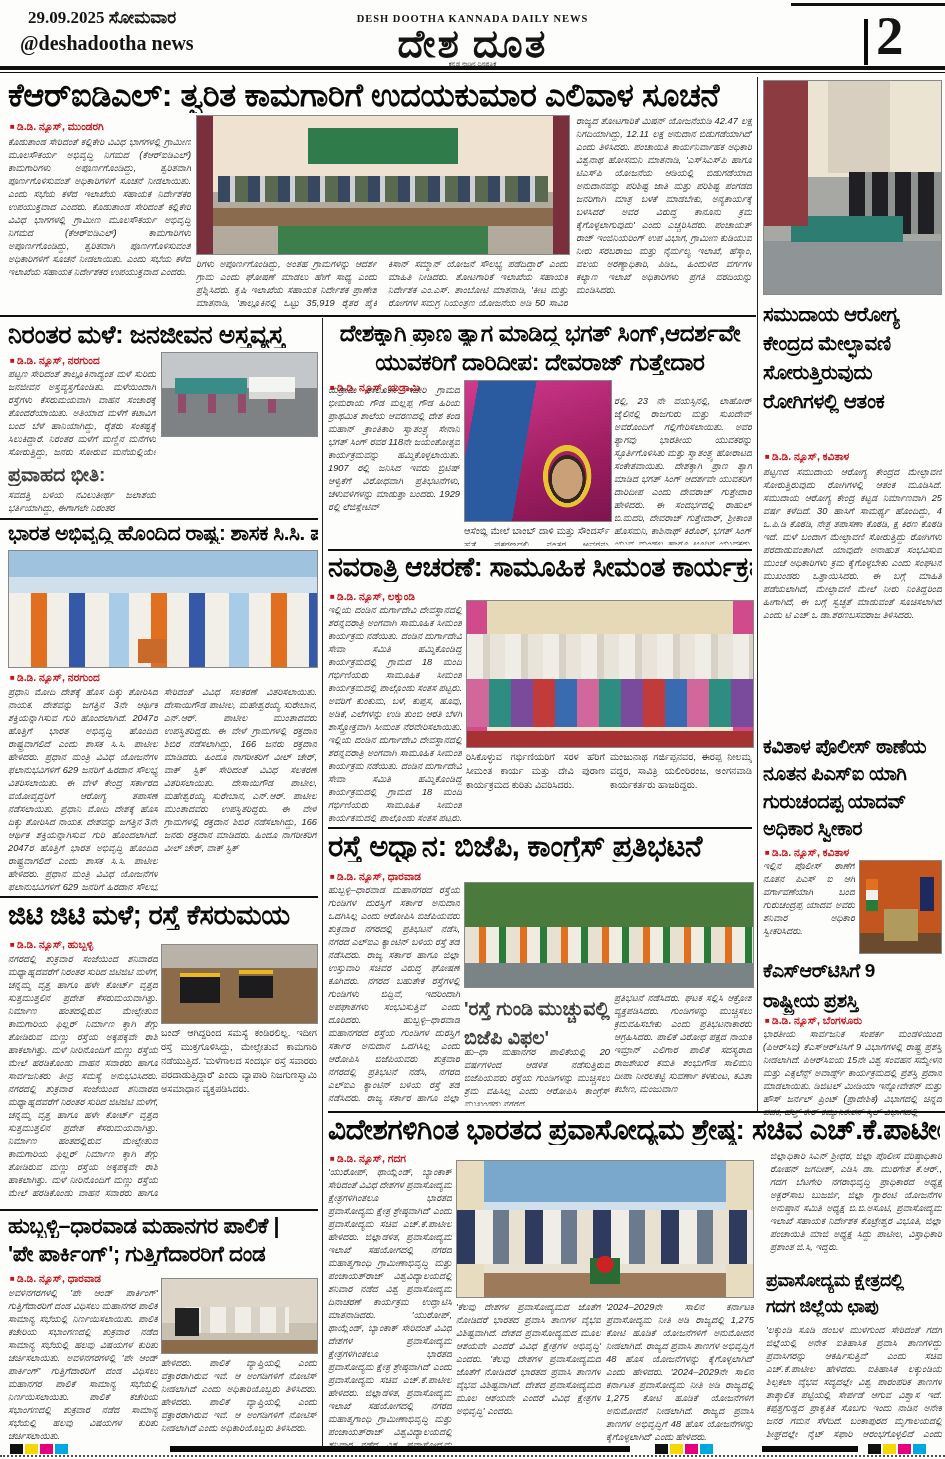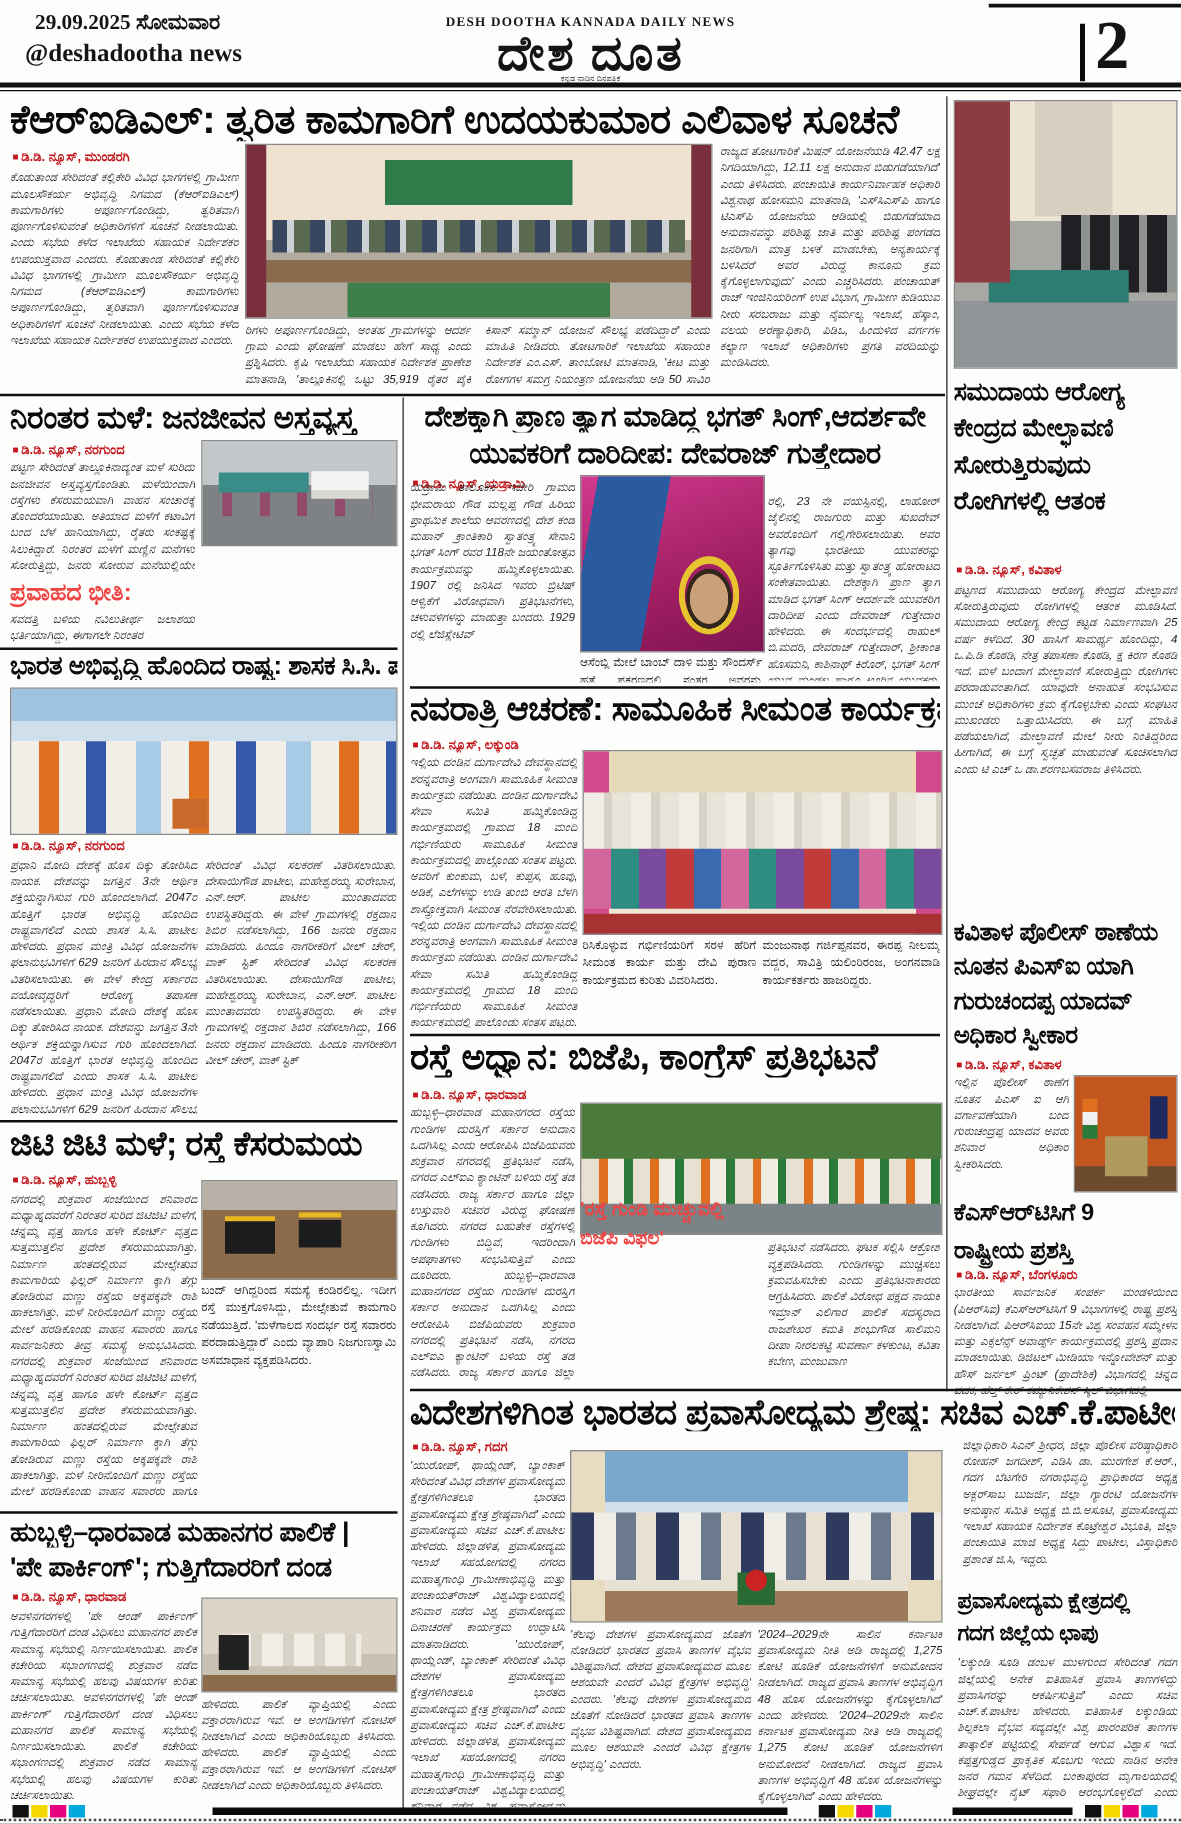--- a/index.html
+++ b/index.html
@@ -7,21 +7,21 @@
         font-family:"Liberation Sans","DejaVu Sans",sans-serif;color:#141414;}
   .abs{position:absolute;}
   .serif{font-family:"Liberation Serif","DejaVu Serif",serif;}
   .hl{font-weight:bold;color:#0a0a0a;line-height:1.08;letter-spacing:-0.4px;overflow:hidden;}
   .nowrap{white-space:nowrap;}
   .ctr{text-align:center;}
   .by{color:#c3161c;font-weight:bold;font-size:10.5px;white-space:nowrap;overflow:hidden;}
   .by::before{content:"■ ";font-size:8px;position:relative;top:-1px;}
   .bd{font-size:9.3px;line-height:1.4;text-align:justify;color:#1d1d1d;overflow:hidden;font-style:italic;}
   .cap{font-size:9.6px;line-height:1.45;text-align:justify;color:#101010;overflow:hidden;}
-  .sub{font-weight:bold;color:#ef4444;overflow:hidden;}
+  .sub{font-weight:bold;color:#404040;overflow:hidden;}
   .hr{background:#101010;}
   .vr{background:#222;width:1px;}
   .photo{position:absolute;overflow:hidden;background:#cfc8bd;border:1px solid #888;}
   .reg{position:absolute;width:13px;height:10px;}
   .bar{position:absolute;height:6px;background:#0b0b0b;}
   .dots{position:absolute;left:0;top:1455px;width:945px;border-top:2px dotted #4a4a4a;}
   
   #ph-kridl{background:
     linear-gradient(#2f7b49,#2f7b49) 50% 12px/150px 36px no-repeat,
     linear-gradient(90deg,#7a2f3d,#7a2f3d) 0 0/16px 100% no-repeat,
@@ -171,21 +171,22 @@
   <div class="abs bd" style="left:328px;top:604px;width:134px;height:218px;">ಇಲ್ಲಿಯ ದಂಡಿನ ದುರ್ಗಾದೇವಿ ದೇವಸ್ಥಾನದಲ್ಲಿ ಶರನ್ನವರಾತ್ರಿ ಅಂಗವಾಗಿ ಸಾಮೂಹಿಕ ಸೀಮಂತ ಕಾರ್ಯಕ್ರಮ ನಡೆಯಿತು. ದಂಡಿನ ದುರ್ಗಾದೇವಿ ಸೇವಾ ಸಮಿತಿ ಹಮ್ಮಿಕೊಂಡಿದ್ದ ಕಾರ್ಯಕ್ರಮದಲ್ಲಿ ಗ್ರಾಮದ 18 ಮಂದಿ ಗರ್ಭಿಣಿಯರು ಸಾಮೂಹಿಕ ಸೀಮಂತ ಕಾರ್ಯಕ್ರಮದಲ್ಲಿ ಪಾಲ್ಗೊಂಡು ಸಂತಸ ಪಟ್ಟರು. ಅವರಿಗೆ ಕುಂಕುಮ, ಬಳೆ, ಕುಪ್ಪಸ, ಹೂವು, ಅಡಿಕೆ, ಎಲೆಗಳನ್ನು ಉಡಿ ತುಂಬಿ ಆರತಿ ಬೆಳಗಿ ಶಾಸ್ತ್ರೋಕ್ತವಾಗಿ ಸೀಮಂತ ನೆರವೇರಿಸಲಾಯಿತು. ಇಲ್ಲಿಯ ದಂಡಿನ ದುರ್ಗಾದೇವಿ ದೇವಸ್ಥಾನದಲ್ಲಿ ಶರನ್ನವರಾತ್ರಿ ಅಂಗವಾಗಿ ಸಾಮೂಹಿಕ ಸೀಮಂತ ಕಾರ್ಯಕ್ರಮ ನಡೆಯಿತು. ದಂಡಿನ ದುರ್ಗಾದೇವಿ ಸೇವಾ ಸಮಿತಿ ಹಮ್ಮಿಕೊಂಡಿದ್ದ ಕಾರ್ಯಕ್ರಮದಲ್ಲಿ ಗ್ರಾಮದ 18 ಮಂದಿ ಗರ್ಭಿಣಿಯರು ಸಾಮೂಹಿಕ ಸೀಮಂತ ಕಾರ್ಯಕ್ರಮದಲ್ಲಿ ಪಾಲ್ಗೊಂಡು ಸಂತಸ ಪಟ್ಟರು. ಅವರಿಗೆ ಕುಂಕುಮ, ಬಳೆ, ಕುಪ್ಪಸ, ಹೂವು, ಅಡಿಕೆ, ಎಲೆಗಳನ್ನು ಉಡಿ ತುಂಬಿ ಆರತಿ ಬೆಳಗಿ ಶಾಸ್ತ್ರೋಕ್ತವಾಗಿ ಸೀಮಂತ ನೆರವೇರಿಸಲಾಯಿತು.</div>
   <div class="photo" id="ph-nav" style="left:466px;top:600px;width:286px;height:146px;"></div>
   <div class="abs cap" style="left:466px;top:750px;width:139px;height:72px;">ರಿಸಿಕೊಳ್ಳುವ ಗರ್ಭಿಣಿಯರಿಗೆ ಸರಳ ಹೆರಿಗೆ ಸೀಮಂತ ಕಾರ್ಯ ಮತ್ತು ದೇವಿ ಪುರಾಣ ಕಾರ್ಯಕ್ರಮದ ಕುರಿತು ವಿವರಿಸಿದರು.</div>
   <div class="abs cap" style="left:610px;top:750px;width:142px;height:72px;">ಮಂಜುನಾಥ ಗರ್ಜಿಪ್ಪನವರ, ಈರಪ್ಪ ನೀಲಮ್ಮ ವದ್ದರ, ಸಾವಿತ್ರಿ ಯಲಿಂರಿರಂಜ, ಅಂಗನವಾಡಿ ಕಾರ್ಯಕರ್ತರು ಹಾಜರಿದ್ದರು.</div>
 
   <div class="abs hr" style="left:328px;top:827px;width:424px;height:2px;"></div>
   <div class="abs hl nowrap" style="left:328px;top:831px;width:424px;font-size:29px;">ರಸ್ತೆ ಅಧ್ವಾನ: ಬಿಜೆಪಿ, ಕಾಂಗ್ರೆಸ್ ಪ್ರತಿಭಟನೆ</div>
   <div class="abs by" style="left:330px;top:870px;width:300px;">ಡಿ.ಡಿ. ನ್ಯೂಸ್, ಧಾರವಾಡ</div>
   <div class="abs bd" style="left:328px;top:884px;width:132px;height:222px;">ಹುಬ್ಬಳ್ಳಿ–ಧಾರವಾಡ ಮಹಾನಗರದ ರಸ್ತೆಯ ಗುಂಡಿಗಳ ದುರಸ್ತಿಗೆ ಸರ್ಕಾರ ಅನುದಾನ ಒದಗಿಸಿಲ್ಲ ಎಂದು ಆರೋಪಿಸಿ ಬಿಜೆಪಿಯವರು ಶುಕ್ರವಾರ ನಗರದಲ್ಲಿ ಪ್ರತಿಭಟನೆ ನಡೆಸಿ, ನಗರದ ಎಲ್‌ಐಎ ಕ್ಯಾಂಟಿನ್ ಬಳಿಯ ರಸ್ತೆ ತಡೆ ನಡೆಸಿದರು. ರಾಜ್ಯ ಸರ್ಕಾರ ಹಾಗೂ ಜಿಲ್ಲಾ ಉಸ್ತುವಾರಿ ಸಚಿವರ ವಿರುದ್ಧ ಘೋಷಣೆ ಕೂಗಿದರು. ನಗರದ ಬಹುತೇಕ ರಸ್ತೆಗಳಲ್ಲಿ ಗುಂಡಿಗಳು ಬಿದ್ದಿವೆ, ಇದರಿಂದಾಗಿ ಅಪಘಾತಗಳು ಸಂಭವಿಸುತ್ತಿವೆ ಎಂದು ದೂರಿದರು. ಹುಬ್ಬಳ್ಳಿ–ಧಾರವಾಡ ಮಹಾನಗರದ ರಸ್ತೆಯ ಗುಂಡಿಗಳ ದುರಸ್ತಿಗೆ ಸರ್ಕಾರ ಅನುದಾನ ಒದಗಿಸಿಲ್ಲ ಎಂದು ಆರೋಪಿಸಿ ಬಿಜೆಪಿಯವರು ಶುಕ್ರವಾರ ನಗರದಲ್ಲಿ ಪ್ರತಿಭಟನೆ ನಡೆಸಿ, ನಗರದ ಎಲ್‌ಐಎ ಕ್ಯಾಂಟಿನ್ ಬಳಿಯ ರಸ್ತೆ ತಡೆ ನಡೆಸಿದರು. ರಾಜ್ಯ ಸರ್ಕಾರ ಹಾಗೂ ಜಿಲ್ಲಾ ಉಸ್ತುವಾರಿ ಸಚಿವರ ವಿರುದ್ಧ ಘೋಷಣೆ ಕೂಗಿದರು. ನಗರದ ಬಹುತೇಕ ರಸ್ತೆಗಳಲ್ಲಿ ಗುಂಡಿಗಳು ಬಿದ್ದಿವೆ, ಇದರಿಂದಾಗಿ ಅಪಘಾತಗಳು ಸಂಭವಿಸುತ್ತಿವೆ ಎಂದು ದೂರಿದರು.</div>
   <div class="photo" id="ph-prot" style="left:464px;top:882px;width:288px;height:104px;"></div>
-  <div class="abs sub" style="left:464px;top:956px;width:146px;font-size:15px;line-height:1.55;">'ರಸ್ತೆ ಗುಂಡಿ ಮುಚ್ಚುವಲ್ಲಿ ಬಿಜೆಪಿ ವಿಫಲ'</div>
+  <div class="abs sub" style="left:464px;top:994px;width:146px;font-size:19px;line-height:1.55;">'ರಸ್ತೆ ಗುಂಡಿ ಮುಚ್ಚುವಲ್ಲಿ ಬಿಜೆಪಿ ವಿಫಲ'</div>
+  <div class="abs bd" style="left:464px;top:1046px;width:146px;height:60px;">ಹು–ಧಾ ಮಹಾನಗರ ಪಾಲಿಕೆಯಲ್ಲಿ 20 ವರ್ಷಗಳಿಂದ ಆಡಳಿತ ನಡೆಸುತ್ತಿರುವ ಬಿಜೆಪಿಯವರು ರಸ್ತೆಯ ಗುಂಡಿಗಳನ್ನು ಮುಚ್ಚಿಸಲು ಶ್ರಮ ವಹಿಸಿಲ್ಲ ಎಂದು ಆರೋಪಿಸಿ ಕಾಂಗ್ರೆಸ್ ಮುಖಂಡರು ನಗರದ</div>
   <div class="abs bd" style="left:614px;top:992px;width:138px;height:114px;">ಪ್ರತಿಭಟನೆ ನಡೆಸಿದರು. ಘಟಕ ಸಲ್ಲಿಸಿ ಆಕ್ರೋಶ ವ್ಯಕ್ತಪಡಿಸಿದರು. ಗುಂಡಿಗಳನ್ನು ಮುಚ್ಚಿಸಲು ಕ್ರಮವಹಿಸಬೇಕು ಎಂದು ಪ್ರತಿಭಟನಾಕಾರರು ಆಗ್ರಹಿಸಿದರು. ಪಾಲಿಕೆ ವಿರೋಧ ಪಕ್ಷದ ನಾಯಕ ಇಮ್ರಾನ್ ಎಲಿಗಾರ ಪಾಲಿಕೆ ಸದಸ್ಯರಾದ ರಾಜಶೇಖರ ಕಮತಿ ಶಂಭುಗೌಡ ಸಾಲಿಮನಿ ದೀಪಾ ನೀರಲಕಟ್ಟಿ ಸುವರ್ಣಾ ಕಳಕುಂಟ, ಕವಿತಾ ಕಬೇಣ, ಮಂಜುವಾಣ</div>
 
   <div class="abs hr" style="left:328px;top:1111px;width:617px;height:2px;"></div>
   <div class="abs hl nowrap" style="left:328px;top:1115px;width:612px;font-size:28px;">ವಿದೇಶಗಳಿಗಿಂತ ಭಾರತದ ಪ್ರವಾಸೋದ್ಯಮ ಶ್ರೇಷ್ಠ: ಸಚಿವ ಎಚ್.ಕೆ.ಪಾಟೀಲ</div>
   <div class="abs by" style="left:330px;top:1152px;width:300px;">ಡಿ.ಡಿ. ನ್ಯೂಸ್, ಗದಗ</div>
   <div class="abs bd" style="left:328px;top:1166px;width:124px;height:280px;">'ಯುರೋಪ್, ಥಾಯ್ಲೆಂಡ್, ಬ್ಯಾಂಕಾಕ್ ಸೇರಿದಂತೆ ವಿವಿಧ ದೇಶಗಳ ಪ್ರವಾಸೋದ್ಯಮ ಕ್ಷೇತ್ರಗಳಿಗಿಂತಲೂ ಭಾರತದ ಪ್ರವಾಸೋದ್ಯಮ ಕ್ಷೇತ್ರ ಶ್ರೇಷ್ಠವಾಗಿದೆ' ಎಂದು ಪ್ರವಾಸೋದ್ಯಮ ಸಚಿವ ಎಚ್.ಕೆ.ಪಾಟೀಲ ಹೇಳಿದರು. ಜಿಲ್ಲಾಡಳಿತ, ಪ್ರವಾಸೋದ್ಯಮ ಇಲಾಖೆ ಸಹಯೋಗದಲ್ಲಿ ನಗರದ ಮಹಾತ್ಮಗಾಂಧಿ ಗ್ರಾಮೀಣಾಭಿವೃದ್ಧಿ ಮತ್ತು ಪಂಚಾಯತ್‌ರಾಜ್ ವಿಶ್ವವಿದ್ಯಾಲಯದಲ್ಲಿ ಶನಿವಾರ ನಡೆದ ವಿಶ್ವ ಪ್ರವಾಸೋದ್ಯಮ ದಿನಾಚರಣೆ ಕಾರ್ಯಕ್ರಮ ಉದ್ಘಾಟಿಸಿ ಮಾತನಾಡಿದರು. 'ಯುರೋಪ್, ಥಾಯ್ಲೆಂಡ್, ಬ್ಯಾಂಕಾಕ್ ಸೇರಿದಂತೆ ವಿವಿಧ ದೇಶಗಳ ಪ್ರವಾಸೋದ್ಯಮ ಕ್ಷೇತ್ರಗಳಿಗಿಂತಲೂ ಭಾರತದ ಪ್ರವಾಸೋದ್ಯಮ ಕ್ಷೇತ್ರ ಶ್ರೇಷ್ಠವಾಗಿದೆ' ಎಂದು ಪ್ರವಾಸೋದ್ಯಮ ಸಚಿವ ಎಚ್.ಕೆ.ಪಾಟೀಲ ಹೇಳಿದರು. ಜಿಲ್ಲಾಡಳಿತ, ಪ್ರವಾಸೋದ್ಯಮ ಇಲಾಖೆ ಸಹಯೋಗದಲ್ಲಿ ನಗರದ ಮಹಾತ್ಮಗಾಂಧಿ ಗ್ರಾಮೀಣಾಭಿವೃದ್ಧಿ ಮತ್ತು ಪಂಚಾಯತ್‌ರಾಜ್ ವಿಶ್ವವಿದ್ಯಾಲಯದಲ್ಲಿ ಶನಿವಾರ ನಡೆದ ವಿಶ್ವ ಪ್ರವಾಸೋದ್ಯಮ ದಿನಾಚರಣೆ ಕಾರ್ಯಕ್ರಮ ಉದ್ಘಾಟಿಸಿ ಮಾತನಾಡಿದರು.</div>
   <div class="photo" id="ph-tour" style="left:456px;top:1160px;width:296px;height:136px;"></div>
   <div class="abs bd" style="left:456px;top:1301px;width:145px;height:145px;">'ಕೆಲವು ದೇಶಗಳ ಪ್ರವಾಸೋದ್ಯಮದ ಜೊತೆಗೆ ನೋಡಿದರೆ ಭಾರತದ ಪ್ರವಾಸಿ ತಾಣಗಳ ವೈಭವ ವಿಶಿಷ್ಟವಾಗಿದೆ. ದೇಶದ ಪ್ರವಾಸೋದ್ಯಮದ ಮೂಲ ಆಶಯವೇ ಎಂದರೆ ವಿವಿಧ ಕ್ಷೇತ್ರಗಳ ಅಭಿವೃದ್ಧಿ' ಎಂದರು. 'ಕೆಲವು ದೇಶಗಳ ಪ್ರವಾಸೋದ್ಯಮದ ಜೊತೆಗೆ ನೋಡಿದರೆ ಭಾರತದ ಪ್ರವಾಸಿ ತಾಣಗಳ ವೈಭವ ವಿಶಿಷ್ಟವಾಗಿದೆ. ದೇಶದ ಪ್ರವಾಸೋದ್ಯಮದ ಮೂಲ ಆಶಯವೇ ಎಂದರೆ ವಿವಿಧ ಕ್ಷೇತ್ರಗಳ ಅಭಿವೃದ್ಧಿ' ಎಂದರು.</div>
   <div class="abs bd" style="left:606px;top:1301px;width:148px;height:145px;">'2024–2029ನೇ ಸಾಲಿನ ಕರ್ನಾಟಕ ಪ್ರವಾಸೋದ್ಯಮ ನೀತಿ ಅಡಿ ರಾಜ್ಯದಲ್ಲಿ 1,275 ಕೋಟಿ ಹೂಡಿಕೆ ಯೋಜನೆಗಳಿಗೆ ಅನುಮೋದನೆ ನೀಡಲಾಗಿದೆ. ರಾಜ್ಯದ ಪ್ರವಾಸಿ ತಾಣಗಳ ಅಭಿವೃದ್ಧಿಗೆ 48 ಹೊಸ ಯೋಜನೆಗಳನ್ನು ಕೈಗೊಳ್ಳಲಾಗಿದೆ' ಎಂದು ಹೇಳಿದರು. '2024–2029ನೇ ಸಾಲಿನ ಕರ್ನಾಟಕ ಪ್ರವಾಸೋದ್ಯಮ ನೀತಿ ಅಡಿ ರಾಜ್ಯದಲ್ಲಿ 1,275 ಕೋಟಿ ಹೂಡಿಕೆ ಯೋಜನೆಗಳಿಗೆ ಅನುಮೋದನೆ ನೀಡಲಾಗಿದೆ. ರಾಜ್ಯದ ಪ್ರವಾಸಿ ತಾಣಗಳ ಅಭಿವೃದ್ಧಿಗೆ 48 ಹೊಸ ಯೋಜನೆಗಳನ್ನು ಕೈಗೊಳ್ಳಲಾಗಿದೆ' ಎಂದು ಹೇಳಿದರು.</div>
   <div class="abs bd" style="left:770px;top:1150px;width:172px;height:112px;">ಜಿಲ್ಲಾಧಿಕಾರಿ ಸಿಎನ್ ಶ್ರೀಧರ, ಜಿಲ್ಲಾ ಪೊಲೀಸ ವರಿಷ್ಠಾಧಿಕಾರಿ ರೋಹನ್ ಜಗದೀಶ್, ಎಡಿಸಿ ಡಾ. ಮುರಗೇಶ ಕೆ.ಆರ್., ಗದಗ ಬೆಟಗೇರಿ ನಗರಾಭಿವೃದ್ಧಿ ಪ್ರಾಧಿಕಾರದ ಅಧ್ಯಕ್ಷ ಅಕ್ಬರ್‌ಸಾಬ ಬುಜರ್ಜಿ, ಜಿಲ್ಲಾ ಗ್ಯಾರಂಟಿ ಯೋಜನೆಗಳ ಅನುಷ್ಠಾನ ಸಮಿತಿ ಅಧ್ಯಕ್ಷ ಬಿ.ಬಿ.ಅಸೂಟಿ, ಪ್ರವಾಸೋದ್ಯಮ ಇಲಾಖೆ ಸಹಾಯಕ ನಿರ್ದೇಶಕ ಕೊಟ್ರೇಶ್ವರ ವಿಭೂತಿ, ಜಿಲ್ಲಾ ಪಂಚಾಯಿತಿ ಮಾಜಿ ಅಧ್ಯಕ್ಷ ಸಿದ್ದು ಪಾಟೀಲ, ವಿಸ್ತಾಧಿಕಾರಿ ಪ್ರಶಾಂತ ಜಿ.ಸಿ, ಇದ್ದರು.</div>

